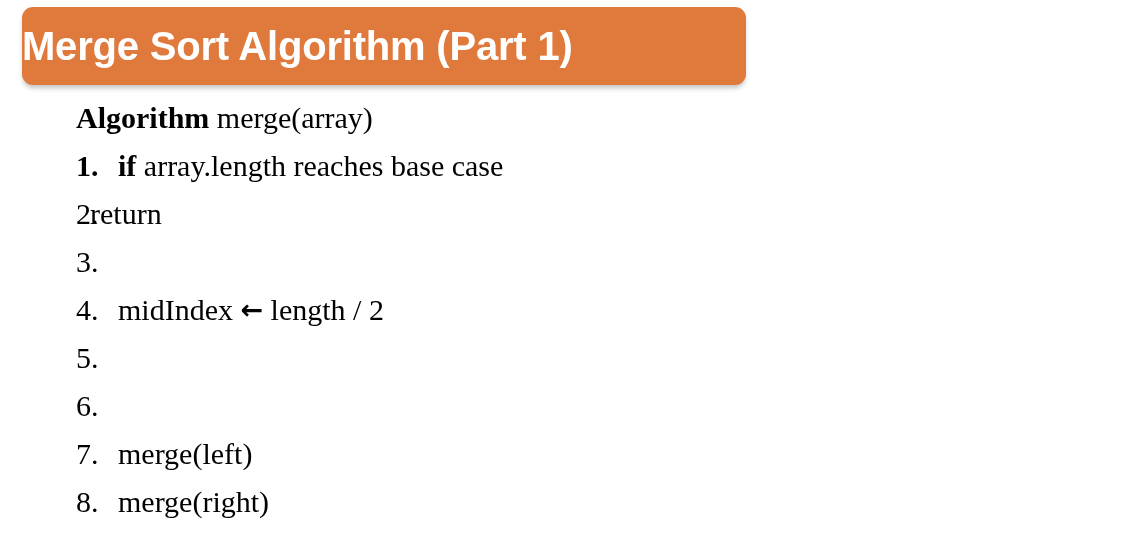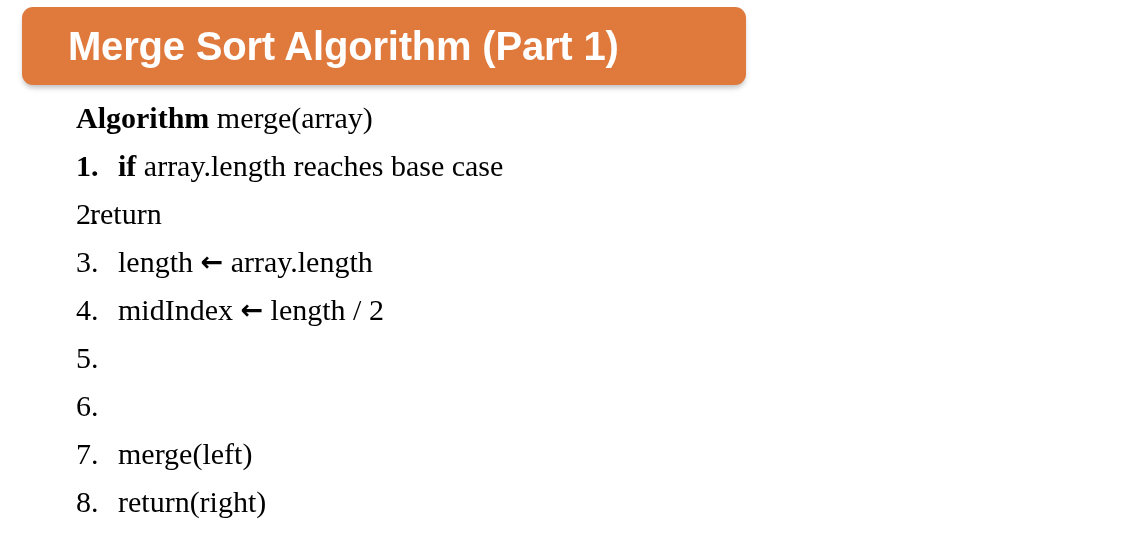--- a/index.html
+++ b/index.html
@@ -30,21 +30,20 @@
     box-sizing: border-box;
     display: flex;
     align-items: center;
   }
   .title-text {
     font-family: "Liberation Sans", "DejaVu Sans", sans-serif;
     font-weight: bold;
     font-size: 40px;
     line-height: 1;
     color: #ffffff;
-    padding-left: 46px;
     letter-spacing: -0.2px;
     white-space: nowrap;
   }
 
   
   .algo-body {
     position: absolute;
     left: 0;
     top: 94px;
     width: 1148px;
@@ -109,21 +108,20 @@
     <span class="step-body"><span class="kw">if</span><span> array.length reaches base case</span></span>
   </div>
 
   <div class="algo-line">
     <span class="step-num">2.</span>
     <span class="step-body extra-indent"><span>return</span></span>
   </div>
 
   <div class="algo-line">
     <span class="step-num">3.</span>
-    <span class="step-body"><span>length <span class="arrow">←</span> array.length</span></span>
   </div>
 
   <div class="algo-line">
     <span class="step-num">4.</span>
     <span class="step-body"><span>midIndex <span class="arrow">←</span> length / 2</span></span>
   </div>
 
   <div class="algo-line">
     <span class="step-num">5.</span>
   </div>
@@ -132,16 +130,16 @@
     <span class="step-num">6.</span>
   </div>
 
   <div class="algo-line">
     <span class="step-num">7.</span>
     <span class="step-body"><span>merge(left)</span></span>
   </div>
 
   <div class="algo-line">
     <span class="step-num">8.</span>
-    <span class="step-body"><span>return(right)</span></span>
+    <span class="step-body"><span>merge(right)</span></span>
   </div>
 
 </div>
 
 </body></html>

